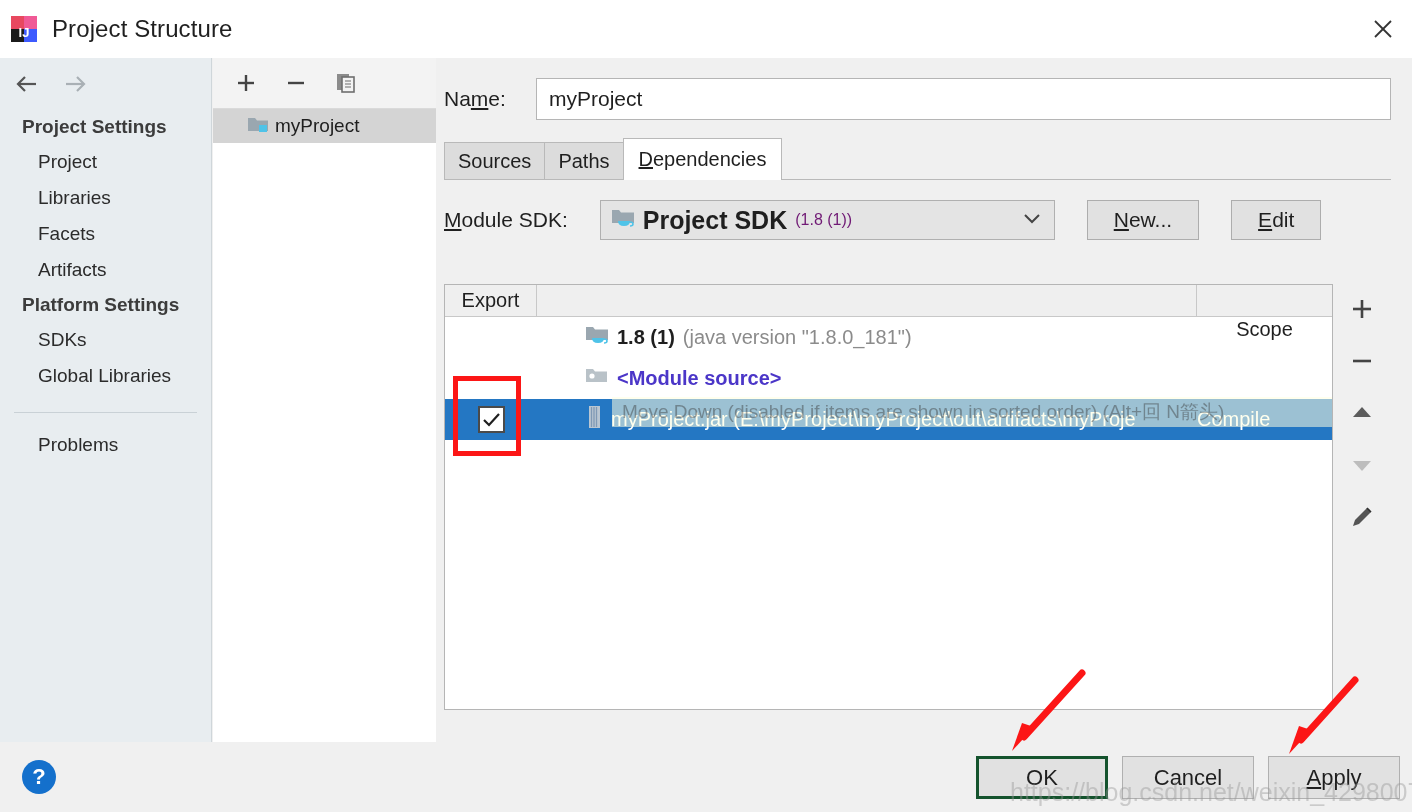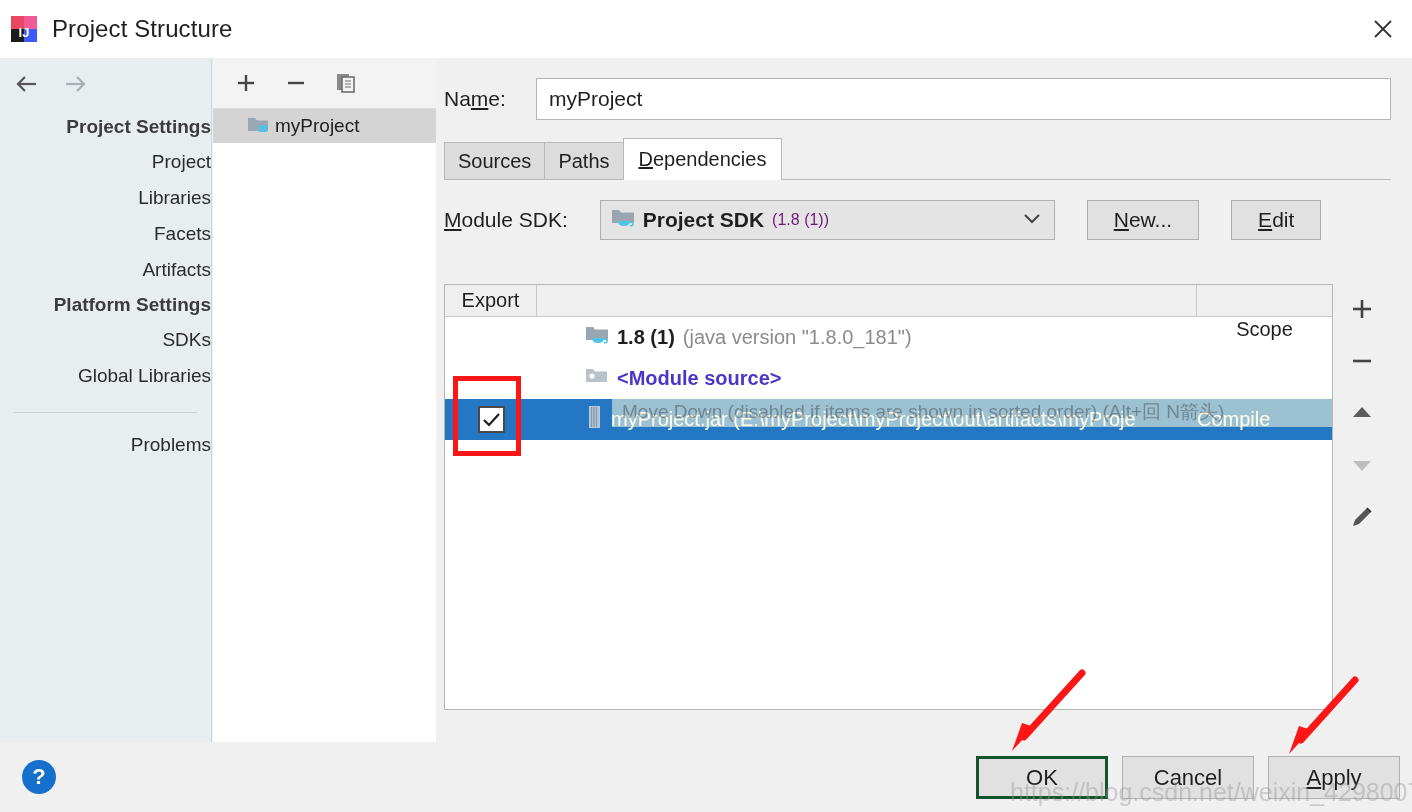--- a/index.html
+++ b/index.html
@@ -40,21 +40,20 @@
   .body {
     position: absolute; left: 0; top: 58px; width: 1412px; height: 684px;
     background: #f0f0f0;
   }
 
   
   .sidebar {
     position: absolute; left: 0; top: 0; width: 212px; height: 684px;
     background: #e8edf0;
     border-right: 1px solid #cfd6da;
-    text-align: right;
   }
   .nav-arrows {
     height: 52px; display: flex; align-items: center; padding-left: 14px; gap: 22px;
   }
   .arrow-btn { width: 26px; height: 26px; display:flex; align-items:center; justify-content:center; }
   .side-group {
     font-size: 19px; font-weight: bold; color: #3c3c3c;
     padding: 6px 0 6px 22px;
   }
   .side-item {
@@ -134,21 +133,21 @@
   }
 
   .sdk-row {
     display: flex; align-items: center; height: 44px; margin-top: 18px; gap: 32px;
   }
   .sdk-label { font-size: 21px; color: #1f1f1f; }
   .sdk-combo {
     width: 455px; height: 40px; background: #e4e4e4; border: 1px solid #b0b0b0;
     display: flex; align-items: center; padding: 0 10px; gap: 8px; position: relative;
   }
-  .sdk-combo .txt { font-size: 21px; color: #1f1f1f; font-weight: bold; }
+  .sdk-combo .txt { font-size: 25px; color: #1f1f1f; font-weight: bold; }
   .sdk-combo .dim { font-size: 16px; color: #701a75; font-weight: normal; }
   .sdk-combo .chev { position: absolute; right: 12px; top: 50%; transform: translateY(-50%); }
   .btn {
     background: #e1e1e1; border: 1px solid #adadad; height: 40px;
     font-size: 21px; color: #1f1f1f; padding: 0 26px;
     display: flex; align-items: center; justify-content: center;
     font-family: "Liberation Sans", sans-serif;
   }
 
   

